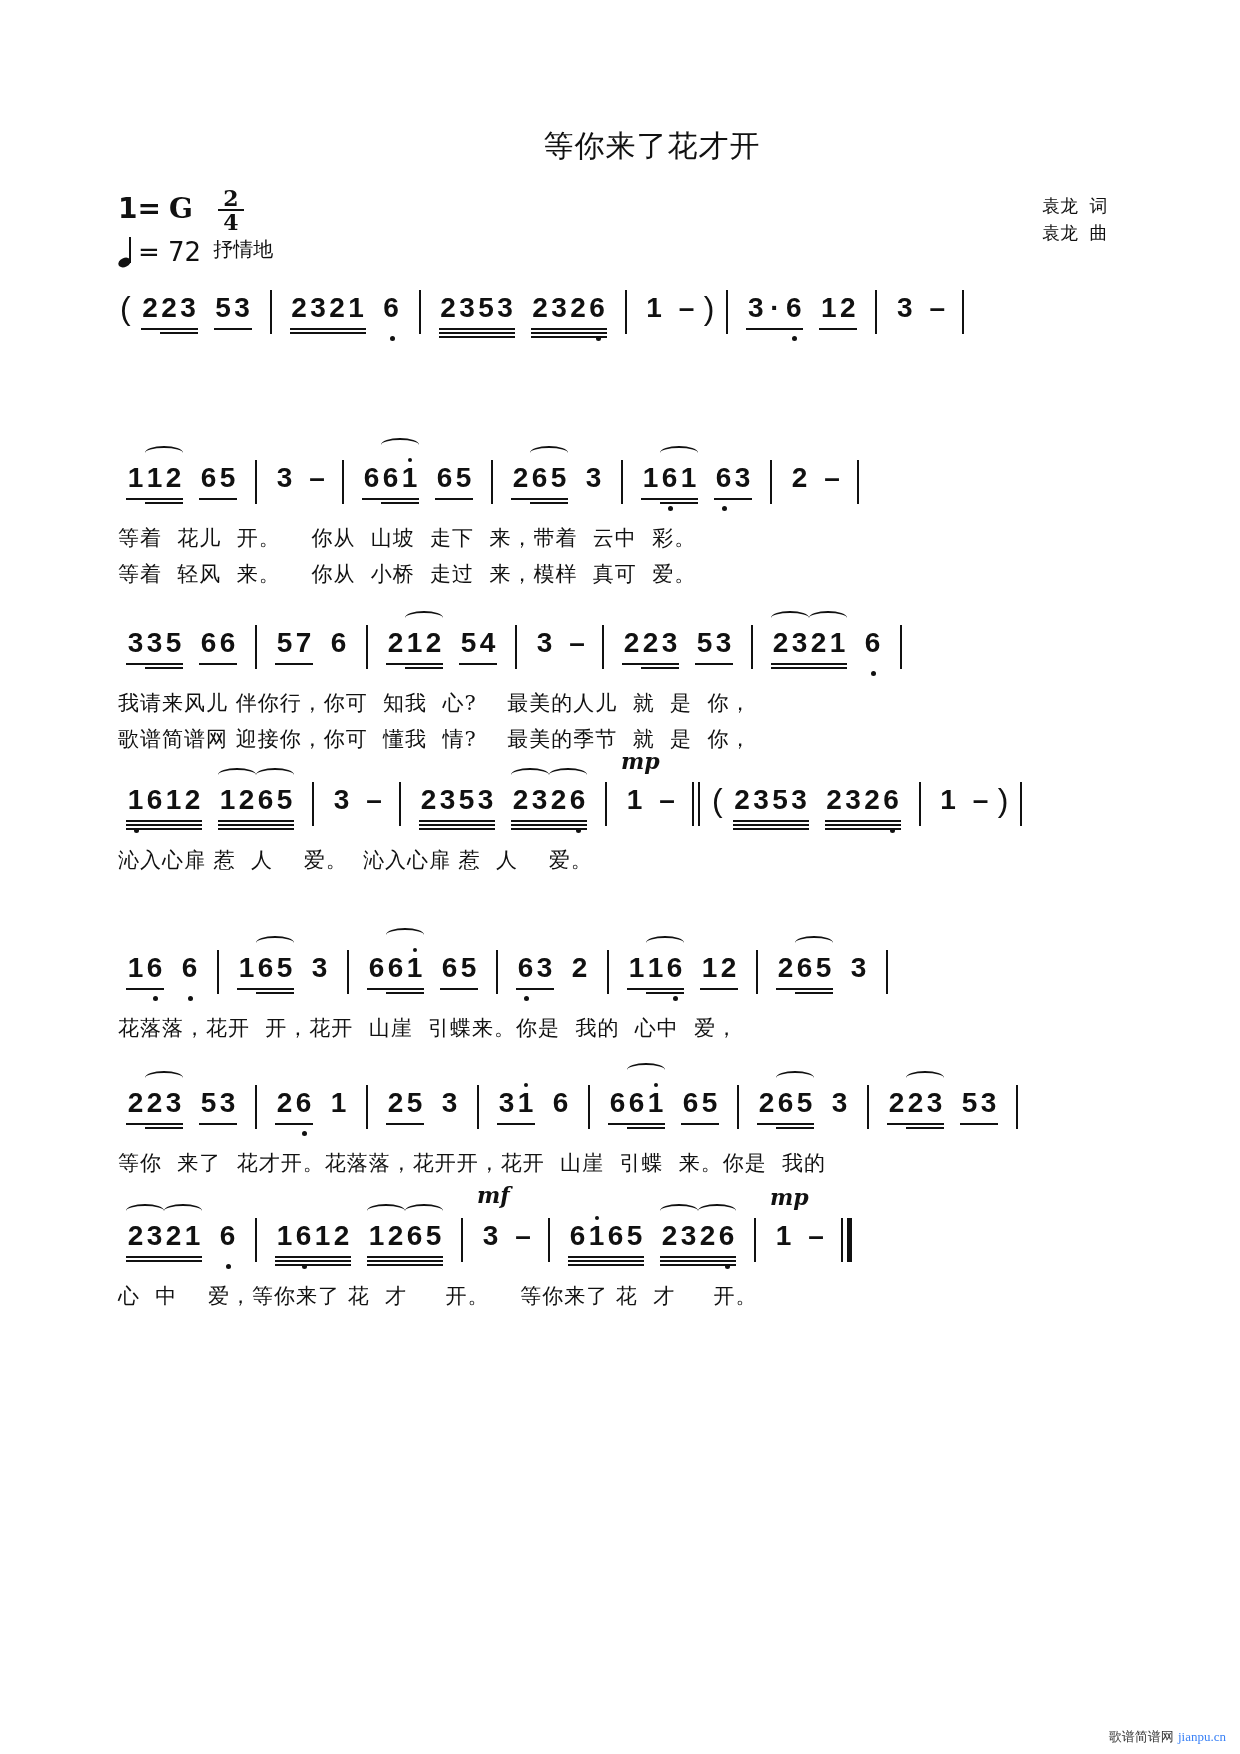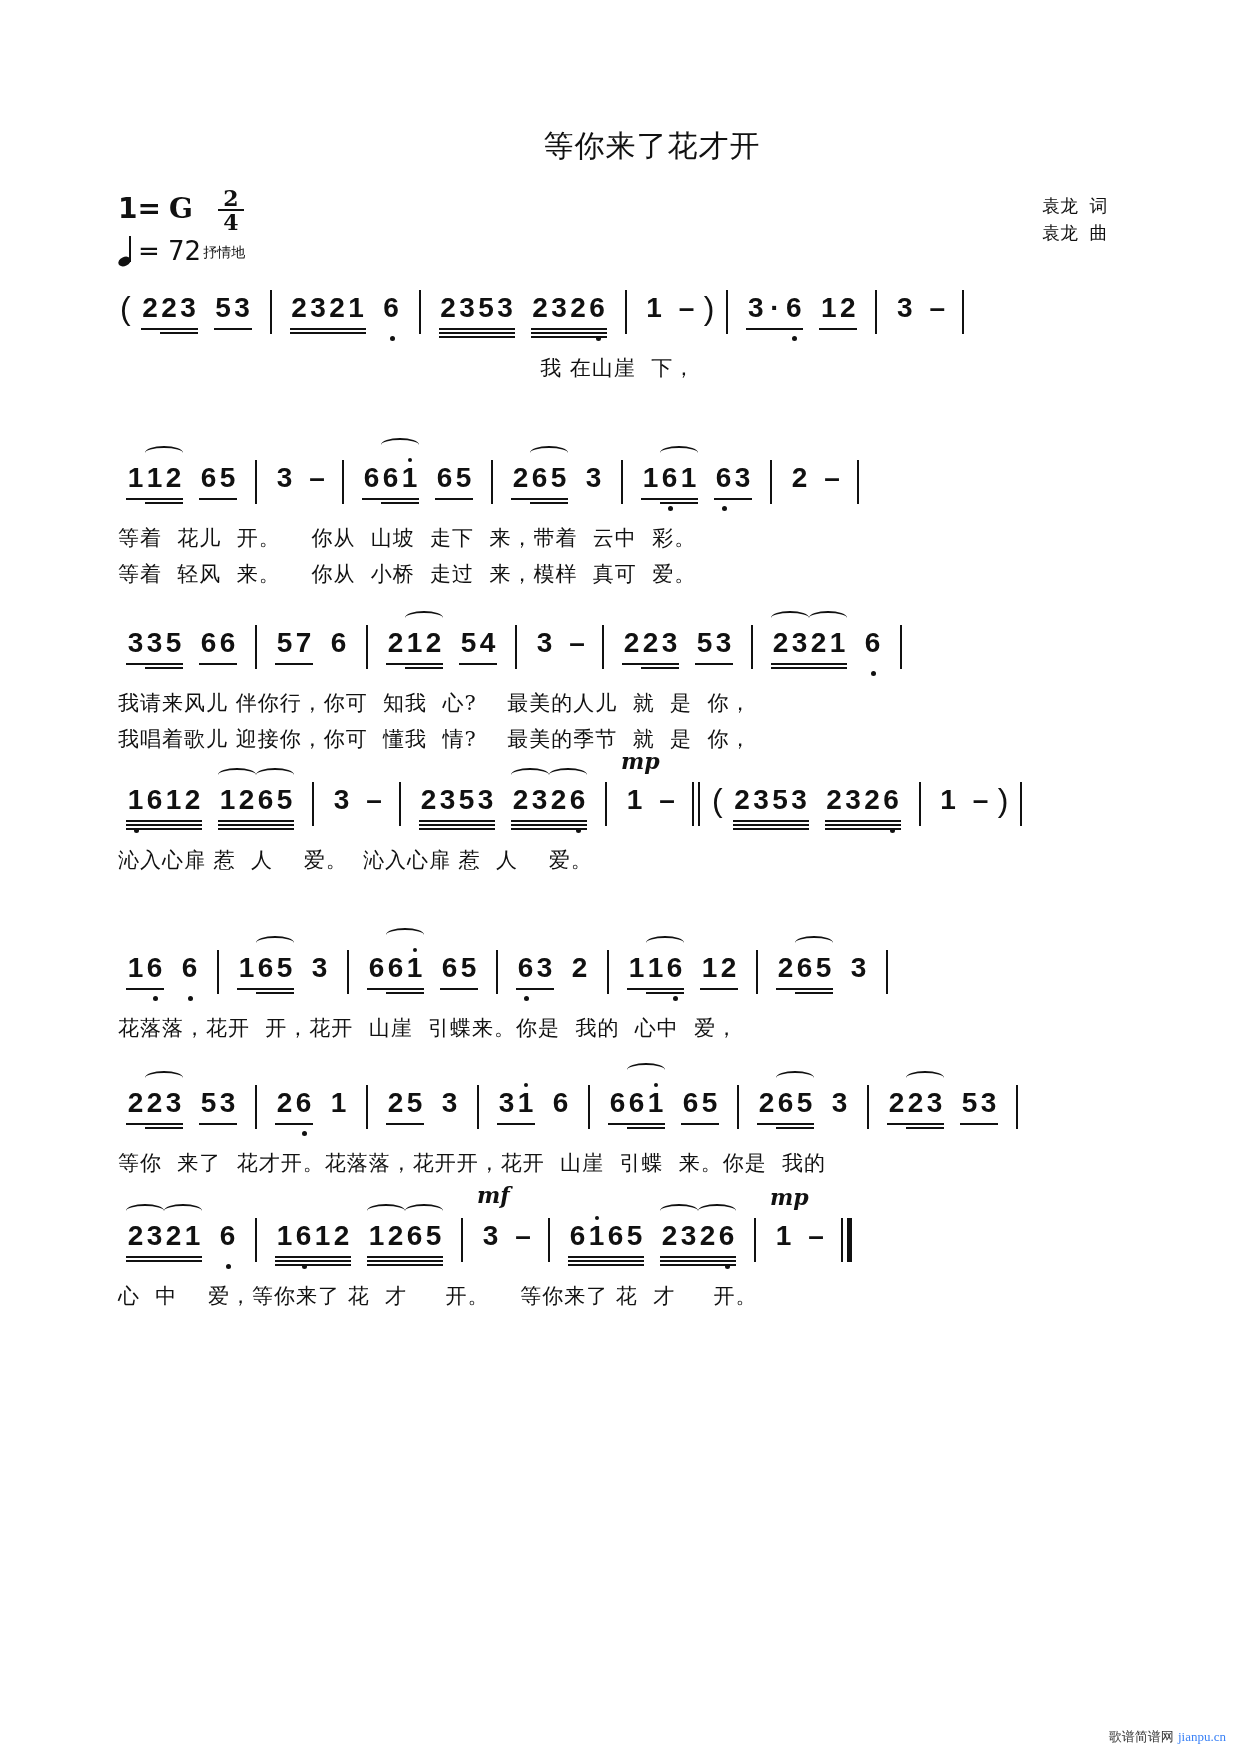--- a/index.html
+++ b/index.html
@@ -5,21 +5,21 @@
   html,body{margin:0;padding:0;background:#fff;}
   body{width:1240px;height:1754px;position:relative;overflow:hidden;font-family:"Liberation Sans","DejaVu Sans",sans-serif;color:#111;}
   .title{position:absolute;left:0;width:1240px;top:126px;text-align:center;font-size:30px;letter-spacing:1px;font-family:"DejaVu Sans",sans-serif;padding-left:32px;}
   .credits{position:absolute;left:1042px;top:192px;font-family:"DejaVu Serif",serif;font-size:18px;line-height:27px;}
   .credits div{white-space:pre;}
   .key{position:absolute;left:118px;top:192px;font-size:28px;font-weight:bold;font-family:"DejaVu Sans",sans-serif;}
   .key .g{font-family:"DejaVu Serif",serif;font-weight:bold;margin-left:8px;}
   .timesig{position:absolute;left:218px;top:188px;width:26px;text-align:center;font-family:"DejaVu Serif",serif;font-weight:bold;font-size:22px;line-height:20px;}
   .timesig .bar{height:2px;background:#111;margin:1px 0;}
   .tempo{position:absolute;left:118px;top:236px;font-size:26px;font-family:"DejaVu Sans",sans-serif;display:flex;align-items:flex-end;}
-  .tempo .expr{font-size:14px;margin-left:2px;margin-bottom:4px;}
+  .tempo .expr{font-size:20px;margin-left:12px;margin-bottom:4px;}
   .qnote{display:inline-block;width:14px;height:30px;position:relative;margin-right:6px;}
   .qnote:before{content:"";position:absolute;right:1px;top:0;width:2px;height:26px;background:#111;}
   .qnote:after{content:"";position:absolute;left:0;bottom:0;width:13px;height:9px;border-radius:50%;background:#111;transform:rotate(-25deg);}
 
   .system{position:absolute;left:118px;width:1012px;}
   .staff{position:relative;height:60px;display:flex;align-items:flex-start;}
   .bl{width:2px;height:44px;background:#111;margin:0 10px;align-self:flex-start;}
   .bl.dbl{width:8px;background:transparent;border-left:2px solid #111;border-right:2px solid #111;width:4px;}
   .bl.fin{width:12px;background:transparent;border-left:2px solid #111;border-right:5px solid #111;width:4px;}
   .grp{display:inline-flex;flex-direction:column;align-items:stretch;margin:0 8px;position:relative;}
@@ -147,21 +147,20 @@
       </div>
     <div class="bl"></div>
     <div class="grp">
         <div class="nums">
           <span class="n">3</span>
         </div>
       </div>
     <span class="dash">–</span>
     <div class="bl"></div>
   </div>
-  <div class="lyrics">                                                       我 在山崖  下，</div>
 </div>
 
 <div class="system" style="top:460px;">
   <div class="staff">
     <div class="grp">
         <div class="nums">
           <span class="n">1</span>
           <span class="n">1</span>
           <span class="n">2</span>
         </div>
@@ -335,21 +334,21 @@
         <div class="ul2"></div>
       </div>
     <div class="grp">
         <div class="nums">
           <span class="n dotbelow">6</span>
         </div>
       </div>
     <div class="bl"></div>
   </div>
   <div class="lyrics">我请来风儿 伴你行，你可  知我  心?    最美的人儿  就  是  你，</div>
-  <div class="lyrics">我唱着歌儿 迎接你，你可  懂我  情?    最美的季节  就  是  你，</div>
+  <div class="lyrics">歌谱简谱网 迎接你，你可  懂我  情?    最美的季节  就  是  你，</div>
 </div>
 
 <div class="system" style="top:782px;">
   <div class="staff">
     <div class="grp">
         <div class="nums">
           <span class="n dotbelow">1</span>
           <span class="n">6</span>
           <span class="n">1</span>
           <span class="n">2</span>

